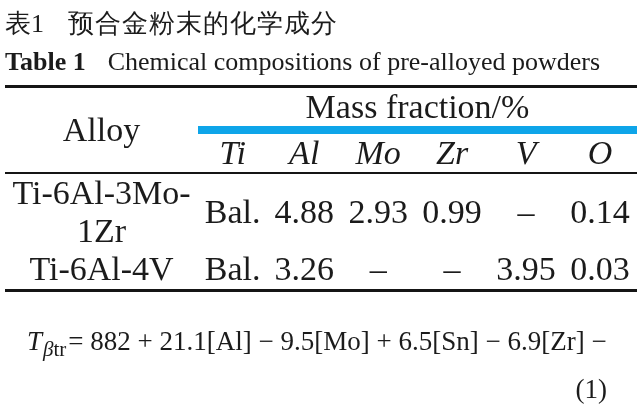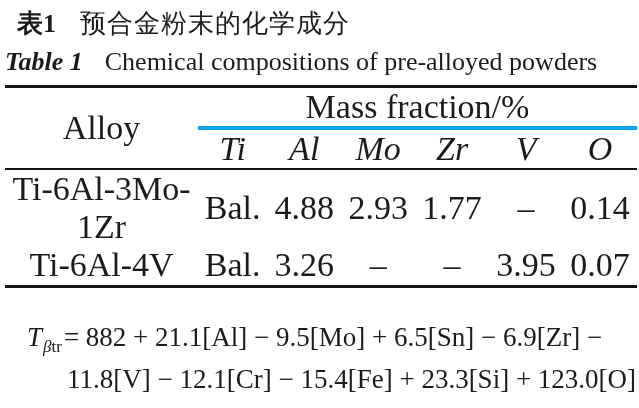--- a/index.html
+++ b/index.html
@@ -11,55 +11,55 @@
     overflow: hidden;
   }
   .page { padding: 8px 3px 0 5px; width: 639px; }
 
   
   .caption-zh {
     font-size: 26px; line-height: 32px;
     letter-spacing: 1px;
     white-space: nowrap;
   }
-  .caption-zh .label { font-weight: bold; margin-right: 24px; letter-spacing: 0; margin-left: 12px; }
+  .caption-zh .label { font-weight: normal; margin-right: 24px; letter-spacing: 0; }
   .caption-en {
     font-size: 26px; line-height: 32px;
     margin-top: 6px;
     white-space: nowrap;
   }
-  .caption-en .label { font-weight: bold; margin-right: 22px; font-style: italic; }
+  .caption-en .label { font-weight: bold; margin-right: 22px; }
 
   
   table.comp {
     margin-top: 7px;
     width: 632px;
     border-collapse: collapse;
     border-top: 3px solid #151515;
     border-bottom: 3.5px solid #151515;
     font-size: 34px;
   }
   table.comp th, table.comp td {
     font-weight: normal;
     text-align: center;
     vertical-align: middle;
     padding: 0;
   }
   col.alloy-col { width: 193px; }
-  th.group-header { border-bottom: 4px solid #0ea5e9; height: 28px; }
+  th.group-header { border-bottom: 8px solid #0ea5e9; height: 28px; }
   tr.subhead th { height: 37px; font-style: italic; }
   tbody { border-top: 2.5px solid #151515; }
   tbody tr { height: 40px; }
 
   
   .equation { margin-top: 30px; font-size: 27px; }
   .eq-line1 { margin-left: 22px; line-height: 38px; white-space: nowrap; }
   .eq-line2 { margin-left: 62px; margin-top: 4px; line-height: 38px; white-space: nowrap; }
   .eq-symbol { font-style: italic; }
-  .eq-sub { font-size: 17px; line-height: 0; position: relative; top: 6px; left: 1px; margin-right: 3px; }
+  .eq-sub { font-size: 21px; line-height: 0; position: relative; top: 6px; left: 1px; margin-right: 3px; }
   .eq-sub .beta { font-style: italic; }
   .eq-number { margin-top: 10px; line-height: 38px; text-align: right; padding-right: 29px; }
 </style>
 </head>
 <body>
 
 <div class="page">
 
   <div class="caption-zh">
     <span class="label">表1</span><span>预合金粉末的化学成分</span>
@@ -92,37 +92,36 @@
         <th>V</th>
         <th>O</th>
       </tr>
     </thead>
     <tbody>
       <tr>
         <td>Ti-6Al-3Mo-1Zr</td>
         <td>Bal.</td>
         <td>4.88</td>
         <td>2.93</td>
-        <td>1.77</td>
+        <td>0.99</td>
         <td>–</td>
         <td>0.14</td>
       </tr>
       <tr>
         <td>Ti-6Al-4V</td>
         <td>Bal.</td>
         <td>3.26</td>
         <td>–</td>
         <td>–</td>
         <td>3.95</td>
-        <td>0.07</td>
+        <td>0.03</td>
       </tr>
     </tbody>
   </table>
 
   <div class="equation">
     <div class="eq-line1">
       <span class="eq-symbol">T</span><span class="eq-sub"><span class="beta">β</span><span>tr</span></span><span>= 882 + 21.1[Al] − 9.5[Mo] + 6.5[Sn] − 6.9[Zr] −</span>
     </div>
-    <div class="eq-line2">11.8[V] − 12.1[Cr] − 15.4[Fe] + 23.3[Si] + 123.0[O]</div>
     <div class="eq-number">(1)</div>
   </div>
 
 </div>
 
 </body></html>

